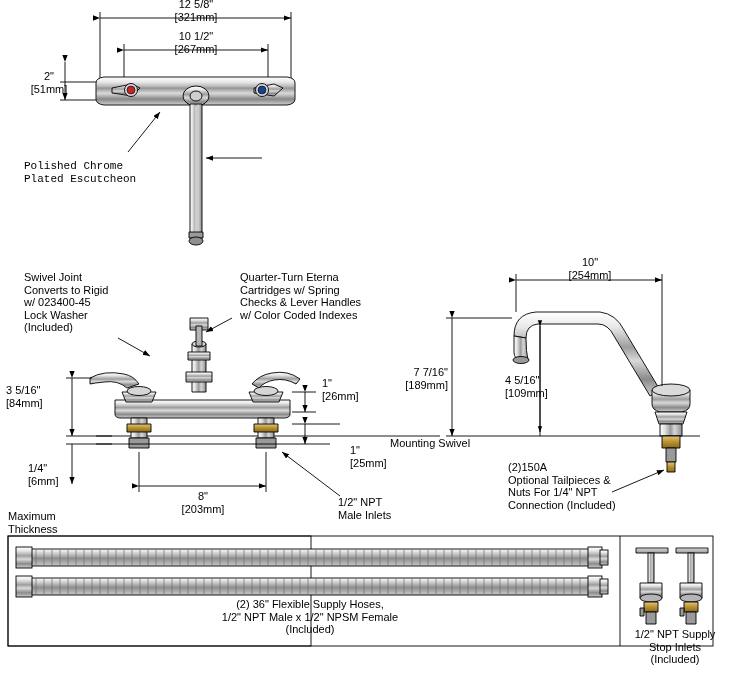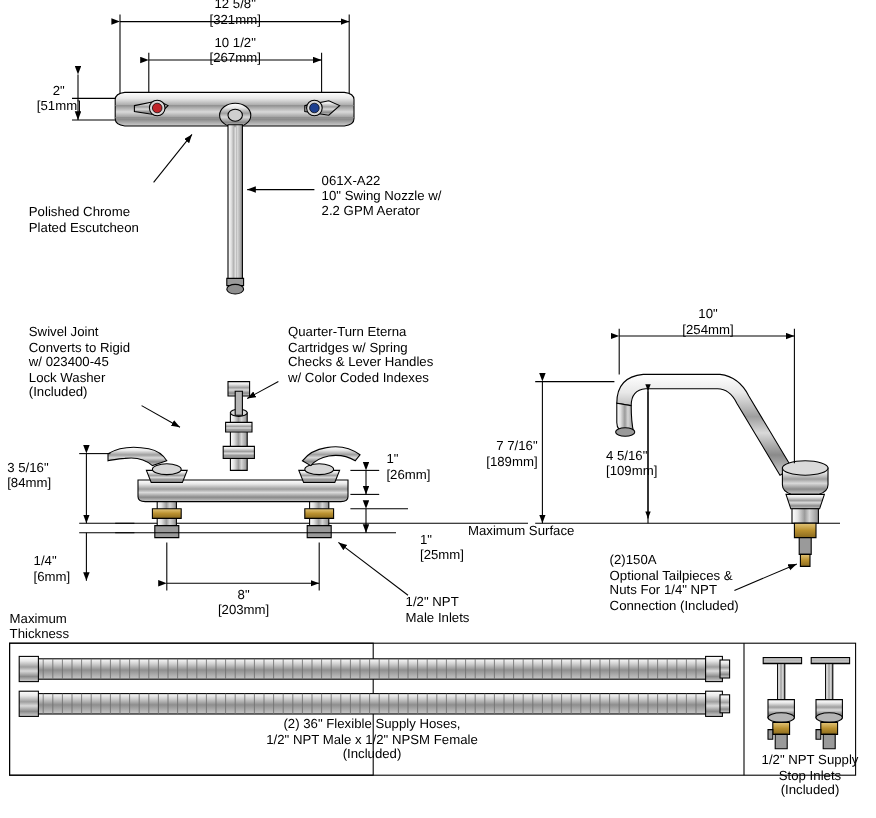--- a/index.html
+++ b/index.html
@@ -360,43 +360,40 @@
     </g>
   </svg>
 
   <div class="lbl c" style="left:146px;top:-2px;width:100px;">12 5/8"
 [321mm]</div>
   <div class="lbl c" style="left:146px;top:30px;width:100px;">10 1/2"
 [267mm]</div>
   <div class="lbl c" style="left:30px;top:70px;width:38px;">2"
 [51mm]</div>
 
-  <div class="lbl" style="left:24px;top:171px;width:140px;">Polished Chrome
+  <div class="lbl" style="left:24px;top:160px;width:140px;font-family:Liberation Mono, monospace;">Polished Chrome
 Plated Escutcheon</div>
-  <div class="lbl" style="left:268px;top:145px;width:160px;">061X-A22
-10" Swing Nozzle w/
-2.2 GPM Aerator</div>
 
   <div class="lbl" style="left:24px;top:271px;width:140px;">Swivel Joint
 Converts to Rigid
 w/ 023400-45
 Lock Washer
 (Included)</div>
   <div class="lbl" style="left:240px;top:271px;width:185px;">Quarter-Turn Eterna
 Cartridges w/ Spring
 Checks &amp; Lever Handles
 w/ Color Coded Indexes</div>
 
   <div class="lbl" style="left:6px;top:384px;width:62px;">3 5/16"
 [84mm]</div>
   <div class="lbl" style="left:322px;top:377px;width:56px;">1"
 [26mm]</div>
   <div class="lbl" style="left:350px;top:444px;width:60px;">1"
 [25mm]</div>
-  <div class="lbl" style="left:390px;top:437px;width:120px;">Maximum Surface</div>
+  <div class="lbl" style="left:390px;top:437px;width:120px;">Mounting Swivel</div>
   <div class="lbl" style="left:28px;top:462px;width:60px;">1/4"
 [6mm]</div>
   <div class="lbl" style="left:8px;top:510px;width:90px;">Maximum
 Thickness</div>
   <div class="lbl c" style="left:163px;top:490px;width:80px;">8"
 [203mm]</div>
   <div class="lbl" style="left:338px;top:496px;width:100px;">1/2" NPT
 Male Inlets</div>
 
   <div class="lbl c" style="left:559px;top:256px;width:62px;">10"

